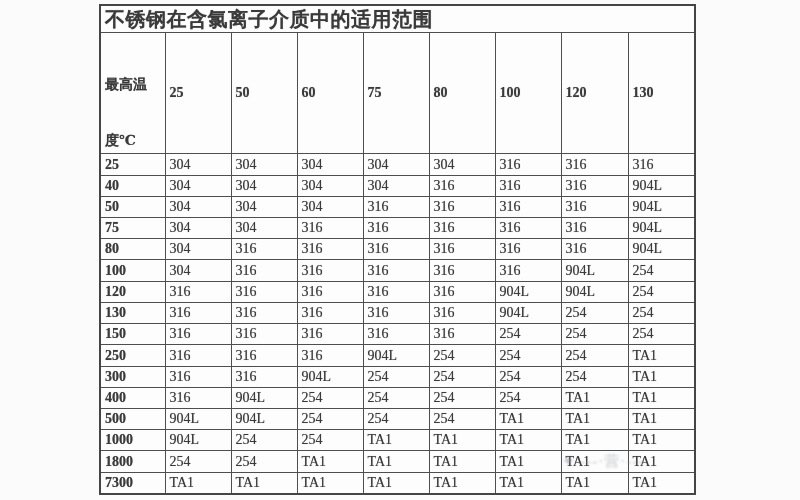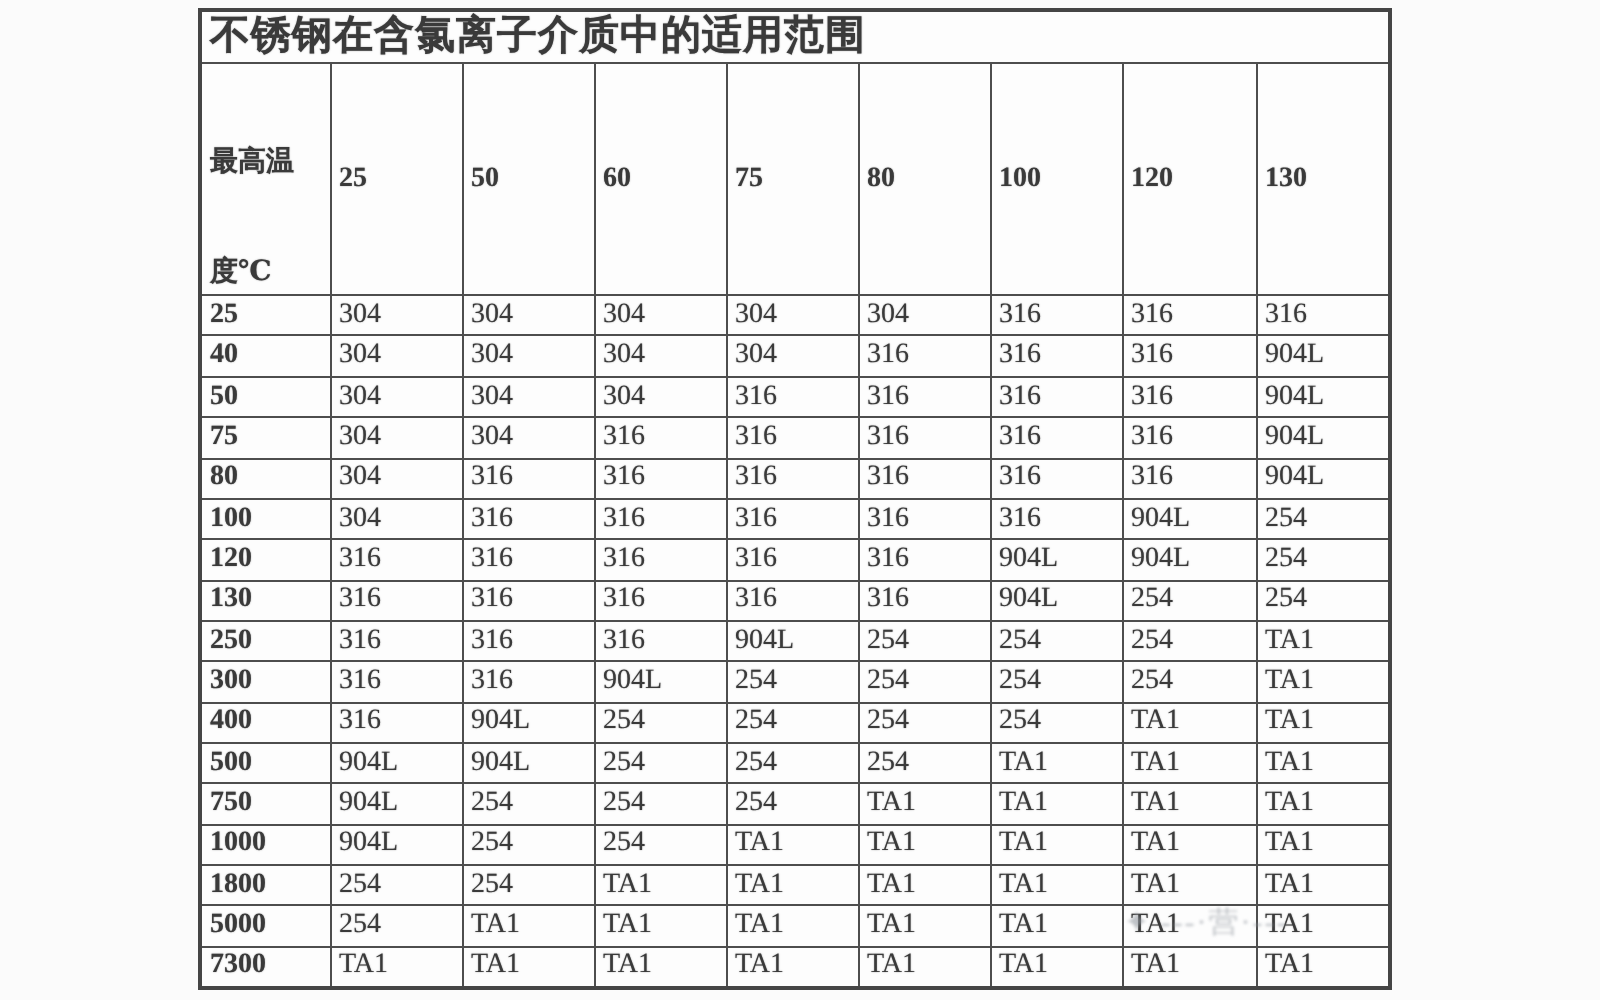--- a/index.html
+++ b/index.html
@@ -193,20 +193,31 @@
           <td>316</td>
           <td>316</td>
           <td>316</td>
           <td>316</td>
           <td>316</td>
           <td>904L</td>
           <td>254</td>
           <td>254</td>
         </tr>
         <tr>
+          <th>150</th>
+          <td>316</td>
+          <td>316</td>
+          <td>316</td>
+          <td>316</td>
+          <td>316</td>
+          <td>254</td>
+          <td>254</td>
+          <td>254</td>
+        </tr>
+        <tr>
           <th>250</th>
           <td>316</td>
           <td>316</td>
           <td>316</td>
           <td>904L</td>
           <td>254</td>
           <td>254</td>
           <td>254</td>
           <td>TA1</td>
         </tr>
@@ -237,56 +248,34 @@
           <td>904L</td>
           <td>904L</td>
           <td>254</td>
           <td>254</td>
           <td>254</td>
           <td>TA1</td>
           <td>TA1</td>
           <td>TA1</td>
         </tr>
         <tr>
-          <th>750</th>
-          <td>904L</td>
-          <td>254</td>
-          <td>254</td>
-          <td>254</td>
-          <td>TA1</td>
-          <td>TA1</td>
-          <td>TA1</td>
-          <td>TA1</td>
-        </tr>
-        <tr>
           <th>1000</th>
           <td>904L</td>
           <td>254</td>
           <td>254</td>
           <td>TA1</td>
           <td>TA1</td>
           <td>TA1</td>
           <td>TA1</td>
           <td>TA1</td>
         </tr>
         <tr>
           <th>1800</th>
           <td>254</td>
           <td>254</td>
-          <td>TA1</td>
-          <td>TA1</td>
-          <td>TA1</td>
-          <td>TA1</td>
-          <td>TA1</td>
-          <td>TA1</td>
-        </tr>
-        <tr>
-          <th>5000</th>
-          <td>254</td>
-          <td>TA1</td>
           <td>TA1</td>
           <td>TA1</td>
           <td>TA1</td>
           <td>TA1</td>
           <td>TA1</td>
           <td>TA1</td>
         </tr>
         <tr>
           <th>7300</th>
           <td>TA1</td>

